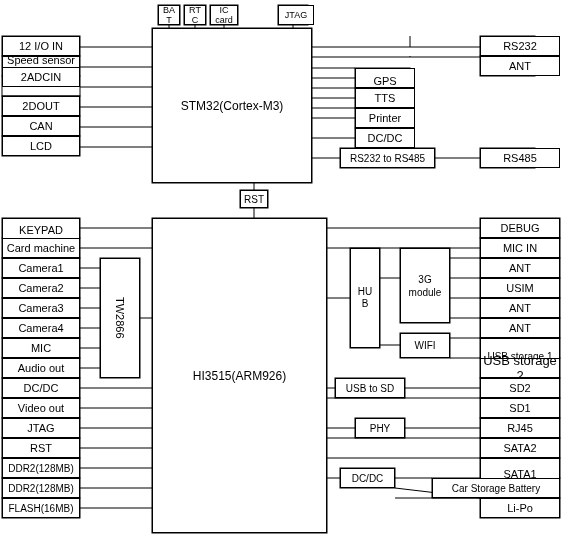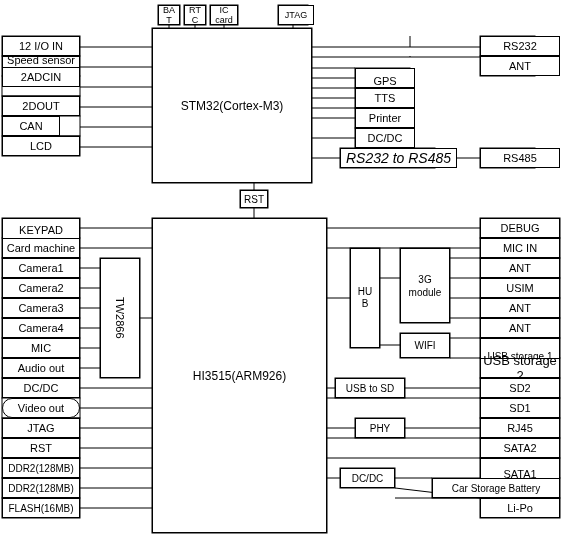--- a/index.html
+++ b/index.html
@@ -283,21 +283,21 @@
   </div>
   <div class="label box" style="left:2px;top:56px;width:78px;height:20px;">
     <span>Speed sensor IN</span>
   </div>
   <div class="label box" style="left:2px;top:67px;width:78px;height:20px;">
     <span>2ADCIN</span>
   </div>
   <div class="label box" style="left:2px;top:96px;width:78px;height:20px;">
     <span>2DOUT</span>
   </div>
-  <div class="label box" style="left:2px;top:116px;width:58px;height:20px;">
+  <div class="label box" style="left:2px;top:116px;width:78px;height:20px;">
     <span>CAN</span>
   </div>
   <div class="label box" style="left:2px;top:136px;width:78px;height:20px;">
     <span>LCD</span>
   </div>
 
   <div class="label box" style="left:480px;top:36px;width:80px;height:20px;">
     <span>RS232</span>
   </div>
   <div class="label box" style="left:480px;top:56px;width:80px;height:20px;">
@@ -305,21 +305,21 @@
   </div>
   <div class="label box" style="left:355px;top:68px;width:60px;height:20px;align-items:flex-end;">
     <span>GPS</span>
   </div>
   <div class="label box" style="left:355px;top:88px;width:60px;height:20px;">
     <span>TTS</span>
   </div>
   <div class="label box" style="left:355px;top:108px;width:60px;height:20px;">
     <span>Printer</span>
   </div>
-  <div class="label box" style="left:340px;top:148px;width:117px;height:20px;font-size:14px;font-style:italic;">
+  <div class="label box" style="left:340px;top:148px;width:95px;height:20px;font-size:10px;">
     <span>RS232 to RS485</span>
   </div>
   <div class="label box" style="left:480px;top:148px;width:80px;height:20px;">
     <span>RS485</span>
   </div>
   <div class="label box" style="left:355px;top:128px;width:60px;height:20px;">
     <span>DC/DC</span>
   </div>
 
   <div class="box" style="left:240px;top:190px;width:28px;height:18px;font-size:10px;">
@@ -354,21 +354,21 @@
   </div>
   <div class="label box" style="left:2px;top:338px;width:78px;height:20px;">
     <span>MIC</span>
   </div>
   <div class="label box" style="left:2px;top:358px;width:78px;height:20px;">
     <span>Audio out</span>
   </div>
   <div class="label box" style="left:2px;top:378px;width:78px;height:20px;">
     <span>DC/DC</span>
   </div>
-  <div class="label box" style="left:2px;top:398px;width:78px;height:20px;border-radius:10px;">
+  <div class="label box" style="left:2px;top:398px;width:78px;height:20px;">
     <span>Video out</span>
   </div>
   <div class="label box" style="left:2px;top:418px;width:78px;height:20px;">
     <span>JTAG</span>
   </div>
   <div class="label box" style="left:2px;top:438px;width:78px;height:20px;">
     <span>RST</span>
   </div>
   <div class="label box" style="left:2px;top:458px;width:78px;height:20px;font-size:10px;">
     <span>DDR2(128MB)</span>

